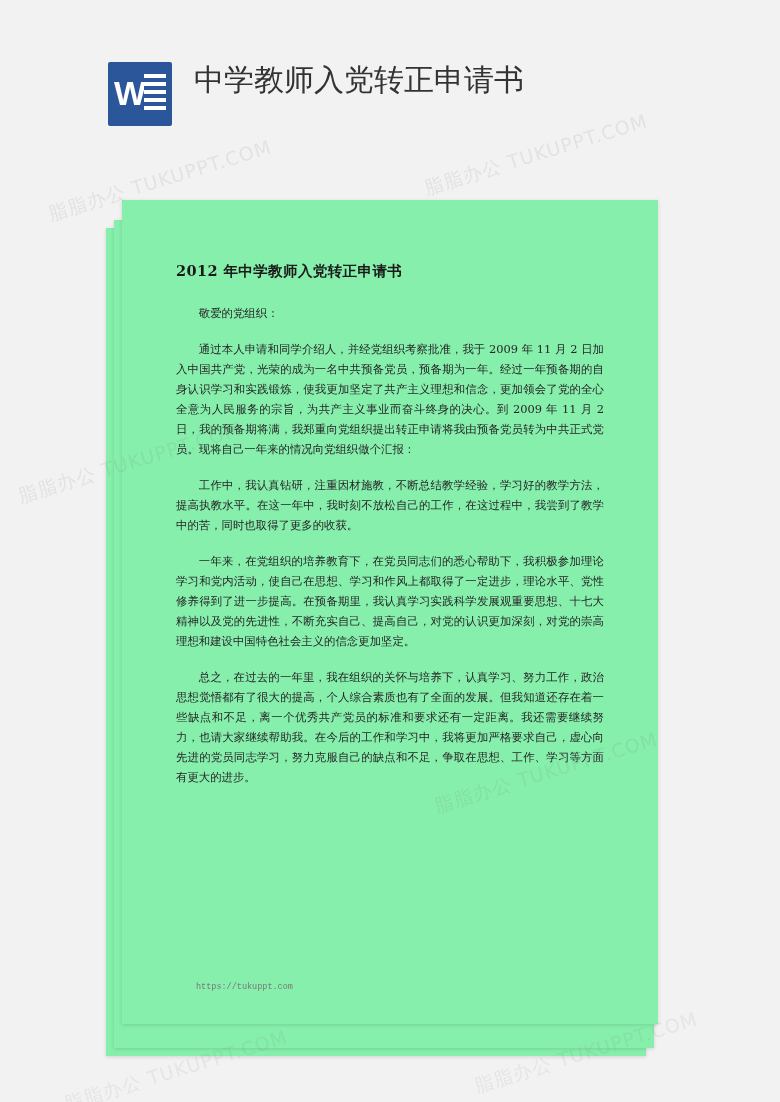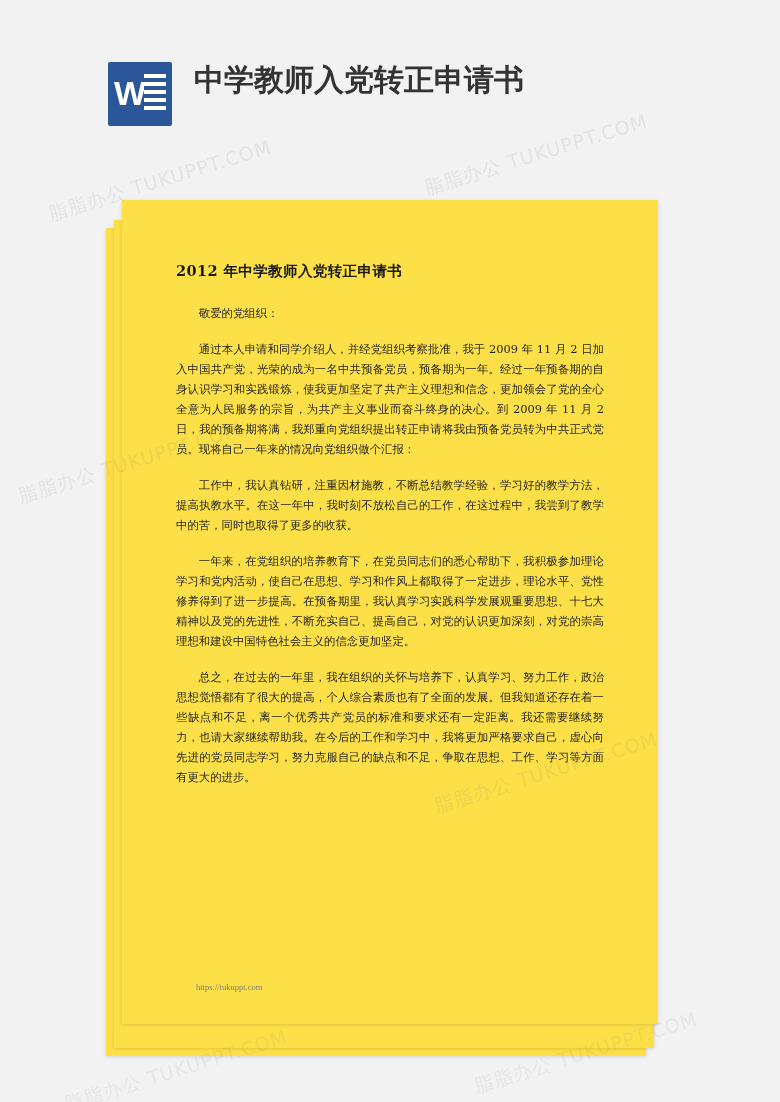--- a/index.html
+++ b/index.html
@@ -57,34 +57,34 @@
         #2b579a 4px, #2b579a 8px);
   }
   .doc-title {
     margin-left: 22px;
     margin-top: -4px;
     font-size: 30px;
     line-height: 44px;
     color: #333333;
     max-width: 440px;
     font-family: "DejaVu Sans", sans-serif;
-    font-weight: bold;
+    font-weight: normal;
   }
 
   
   .paper-stack {
     position: absolute;
     left: 98px;
     top: 196px;
     width: 560px;
     height: 860px;
   }
   .sheet {
     position: absolute;
-    background: #fde047;
+    background: #86efac;
     box-shadow: 0 1px 4px rgba(0,0,0,0.13);
   }
   .sheet-back2 {
     left: 8px;
     top: 32px;
     width: 540px;
     height: 828px;
   }
   .sheet-back1 {
     left: 16px;
@@ -129,21 +129,21 @@
   .para.salutation {
     text-indent: 2em;
     margin-bottom: 11px;
   }
   .page-url {
     position: absolute;
     left: 54px;
     bottom: 32px;
     font-size: 8.5px;
     color: #7a7a7a;
-    font-family: Liberation Serif, serif;
+    font-family: Liberation Mono, monospace;
     padding-left: 20px;
   }
 
   
   .wm {
     position: absolute;
     color: rgba(120,120,120,0.13);
     font-size: 19px;
     letter-spacing: 1px;
     white-space: nowrap;

